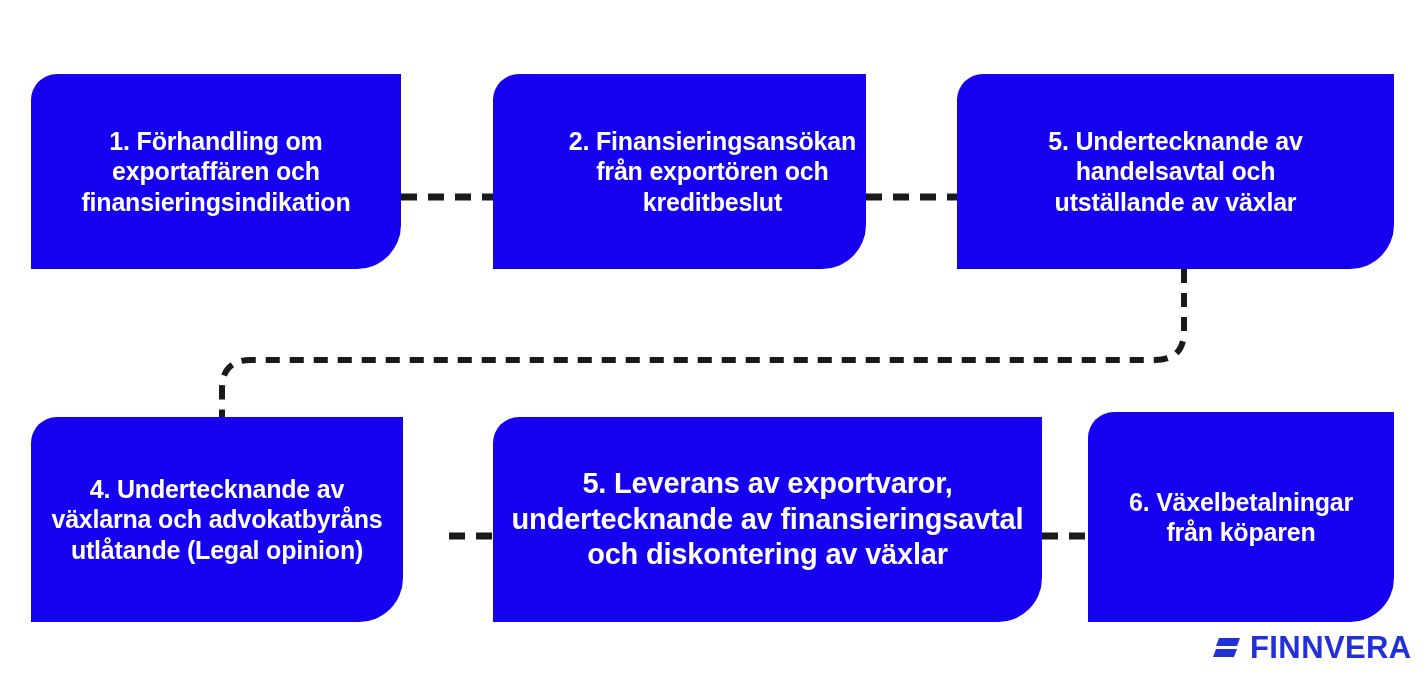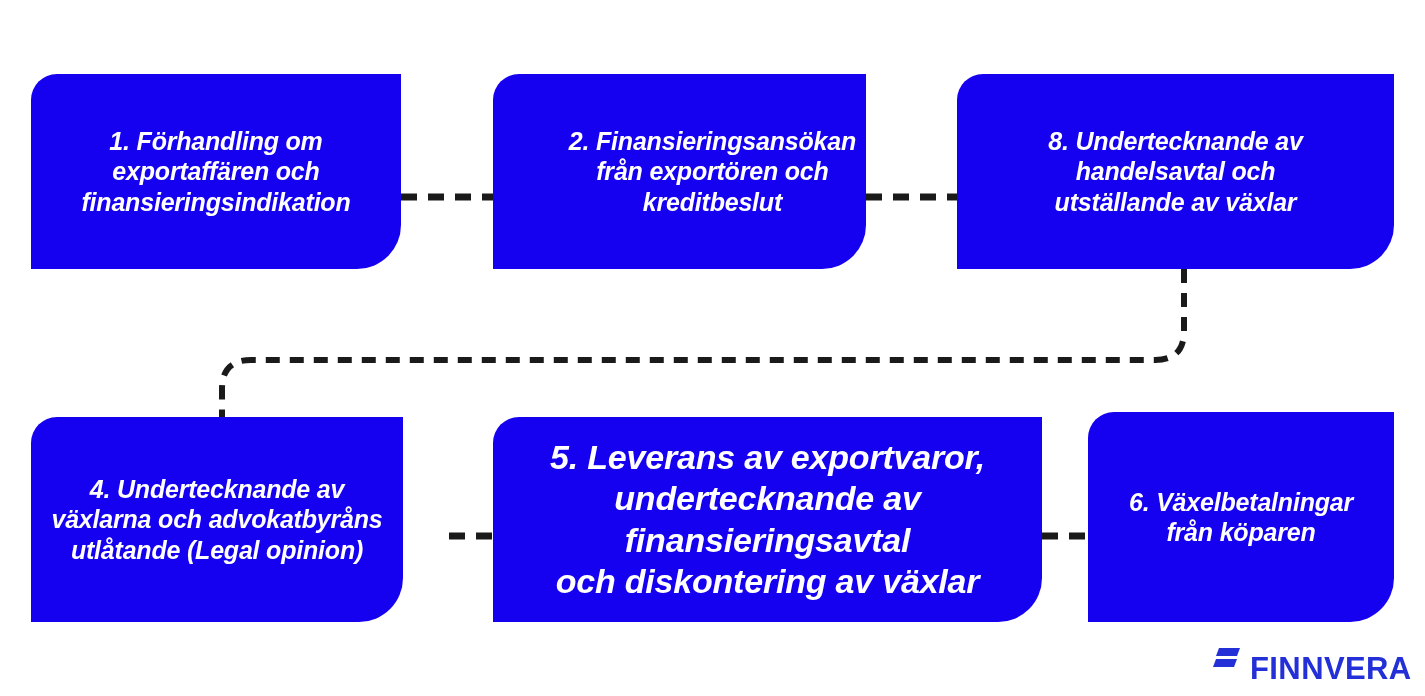--- a/index.html
+++ b/index.html
@@ -28,42 +28,41 @@
   }
   .step-label {
     color: #ffffff;
     font-family: "Liberation Sans", sans-serif;
     font-weight: bold;
     text-align: center;
     line-height: 1.22;
     letter-spacing: -0.2px;
     white-space: pre-line;
     padding: 0 10px;
-    font-style: italic;
   }
   
   #box-1 { left: 31px;  top: 74px;  width: 370px; height: 195px;
            border-radius: 26px 0 44px 0; }
   #box-1 .step-label { font-size: 25px; }
 
   #box-2 { left: 493px; top: 74px;  width: 373px; height: 195px;
            border-radius: 26px 0 44px 0; justify-content: flex-end; }
   #box-2 .step-label { font-size: 25px; }
 
   #box-3 { left: 957px; top: 74px;  width: 437px; height: 195px;
            border-radius: 26px 0 44px 0; }
   #box-3 .step-label { font-size: 25px; }
 
   #box-4 { left: 31px;  top: 417px; width: 372px; height: 205px;
            border-radius: 26px 0 44px 0; }
   #box-4 .step-label { font-size: 25px; }
 
   #box-5 { left: 493px; top: 417px; width: 549px; height: 205px;
            border-radius: 26px 0 44px 0; }
-  #box-5 .step-label { font-size: 34px; }
+  #box-5 .step-label { font-size: 29px; }
 
   #box-6 { left: 1088px; top: 412px; width: 306px; height: 210px;
            border-radius: 26px 0 44px 0; }
   #box-6 .step-label { font-size: 25px; }
 
   
   #connectors {
     position: absolute;
     left: 0; top: 0;
     width: 1425px;
@@ -85,21 +84,20 @@
   #logo-mark {
     display: block;
   }
   #logo-word {
     color: #2330d8;
     font-family: "Liberation Sans", sans-serif;
     font-weight: bold;
     font-size: 31px;
     letter-spacing: 0.4px;
     line-height: 1;
-    margin-top: 21px;
   }
 </style>
 </head>
 <body>
 
 <div id="canvas">
 
   <svg id="connectors" viewBox="0 0 1425 696" width="1425" height="696">
 
     <path d="M 401 197 L 493 197" fill="none" stroke="#1a1a1a" stroke-width="7" stroke-dasharray="16 11" stroke-linecap="butt"></path>
@@ -119,21 +117,21 @@
 finansieringsindikation</span>
   </div>
 
   <div class="step-box" id="box-2">
     <span class="step-label">2. Finansieringsansökan
 från exportören och
 kreditbeslut</span>
   </div>
 
   <div class="step-box" id="box-3">
-    <span class="step-label">8. Undertecknande av
+    <span class="step-label">5. Undertecknande av
 handelsavtal och
 utställande av växlar</span>
   </div>
 
   <div class="step-box" id="box-4">
     <span class="step-label">4. Undertecknande av
 växlarna och advokatbyråns
 utlåtande (Legal opinion)</span>
   </div>
 

